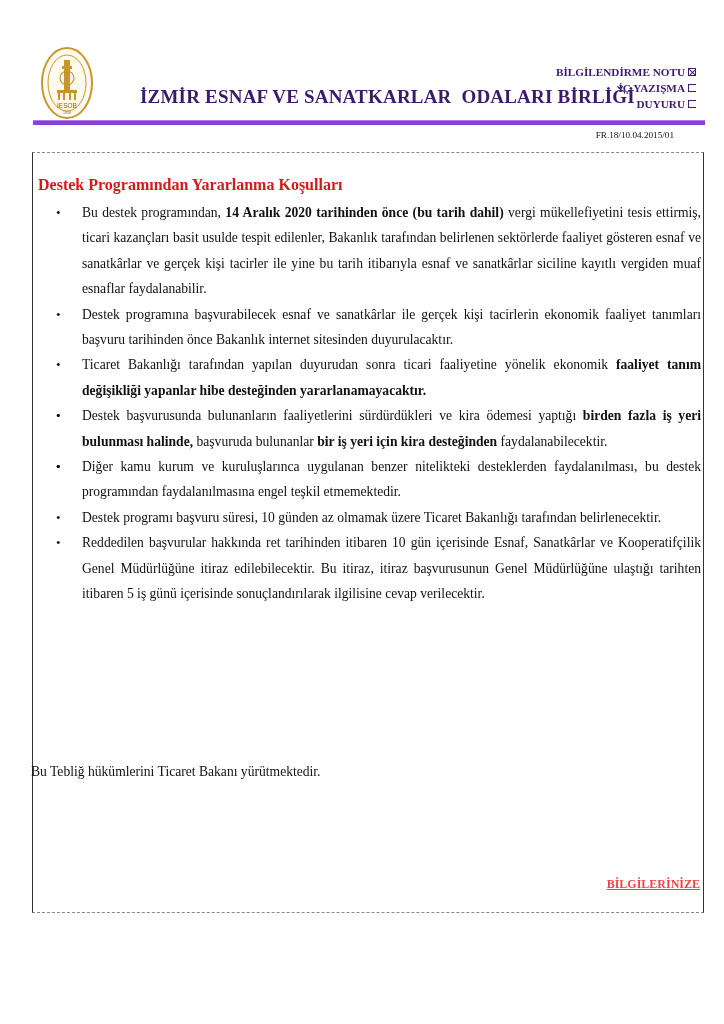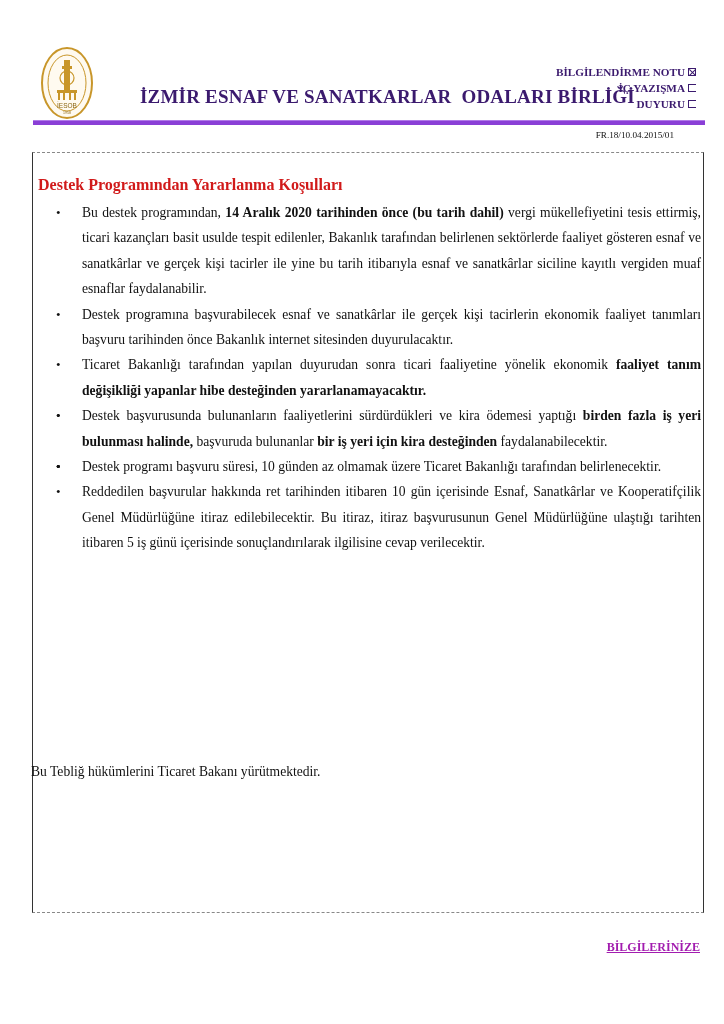--- a/index.html
+++ b/index.html
@@ -32,22 +32,22 @@
 
     .section-title { position: absolute; left: 38px; top: 176px; font-size: 16px; font-weight: bold; color: #d11a1a; }
 
     .items { position: absolute; left: 38px; top: 200px; width: 663px; margin: 0; padding: 0; list-style: none; }
     .item { position: relative; padding-left: 44px; font-size: 13.6px; line-height: 25.4px;
             text-align: justify; margin: 0; }
     .bullet { position: absolute; left: 18px; top: 0; font-size: 13px; }
     .item b { font-weight: bold; }
 
     .closing { position: absolute; left: 31px; top: 764px; font-size: 13.6px; }
-    .sign { position: absolute; right: 24px; top: 940px; font-size: 12px; font-weight: bold;
-            text-decoration: underline; color: #a21caf; }
+    .sign { position: absolute; right: 24px; top: 877px; font-size: 12px; font-weight: bold;
+            text-decoration: underline; color: #ef4444; }
   </style>
 </head>
 <body>
 
 <div class="logo">
   <svg width="54" height="74" viewBox="0 0 54 74">
     <ellipse cx="27" cy="37" rx="25" ry="35" fill="#fffaf0" stroke="#c8962a" stroke-width="2"></ellipse>
     <ellipse cx="27" cy="37" rx="19" ry="28" fill="none" stroke="#c8962a" stroke-width="1"></ellipse>
     <rect x="24" y="14" width="6" height="30" fill="#c8962a"></rect>
     <rect x="22" y="20" width="10" height="3" fill="#c8962a"></rect>
@@ -87,19 +87,19 @@
 <div class="section-title">Destek Programından Yararlanma Koşulları</div>
 
 <ul class="items" id="items">
     <li class="item"><span class="bullet">•</span><span>Bu destek programından, </span><b>14 Aralık 2020 tarihinden önce (bu tarih dahil)</b><span> vergi mükellefiyetini tesis ettirmiş, ticari kazançları basit usulde tespit edilenler, Bakanlık tarafından belirlenen sektörlerde faaliyet gösteren esnaf ve sanatkârlar ve gerçek kişi tacirler ile yine bu tarih itibarıyla esnaf ve sanatkârlar siciline kayıtlı vergiden muaf esnaflar faydalanabilir.</span></li>
     <li class="item"><span class="bullet">•</span><span>Destek programına başvurabilecek esnaf ve sanatkârlar ile gerçek kişi tacirlerin ekonomik faaliyet tanımları başvuru tarihinden önce Bakanlık internet sitesinden duyurulacaktır.</span></li>
     <li class="item"><span class="bullet">•</span><span>Ticaret Bakanlığı tarafından yapılan duyurudan sonra ticari faaliyetine yönelik ekonomik </span><b>faaliyet tanım değişikliği yapanlar hibe desteğinden yararlanamayacaktır.</b></li>
     <li class="item"><span class="bullet">•</span></li>
     <li class="item"><span class="bullet">•</span><span>Destek başvurusunda bulunanların faaliyetlerini sürdürdükleri ve kira ödemesi yaptığı </span><b>birden fazla iş yeri bulunması halinde,</b><span> başvuruda bulunanlar </span><b>bir iş yeri için kira desteğinden</b><span> faydalanabilecektir.</span></li>
     <li class="item"><span class="bullet">•</span></li>
     <li class="item"><span class="bullet">•</span></li>
-    <li class="item"><span class="bullet">•</span></li>
+    <li class="item"><span class="bullet">•</span><span>Diğer kamu kurum ve kuruluşlarınca uygulanan benzer nitelikteki desteklerden faydalanılması, bu destek programından faydalanılmasına engel teşkil etmemektedir.</span></li>
     <li class="item"><span class="bullet">•</span><span>Destek programı başvuru süresi, 10 günden az olmamak üzere Ticaret Bakanlığı tarafından belirlenecektir.</span></li>
     <li class="item"><span class="bullet">•</span><span>Reddedilen başvurular hakkında ret tarihinden itibaren 10 gün içerisinde Esnaf, Sanatkârlar ve Kooperatifçilik Genel Müdürlüğüne itiraz edilebilecektir. Bu itiraz, itiraz başvurusunun Genel Müdürlüğüne ulaştığı tarihten itibaren 5 iş günü içerisinde sonuçlandırılarak ilgilisine cevap verilecektir.</span></li>
   </ul>
 
 <div class="closing">Bu Tebliğ hükümlerini Ticaret Bakanı yürütmektedir.</div>
 <div class="sign">BİLGİLERİNİZE</div>
 
 </body></html>

